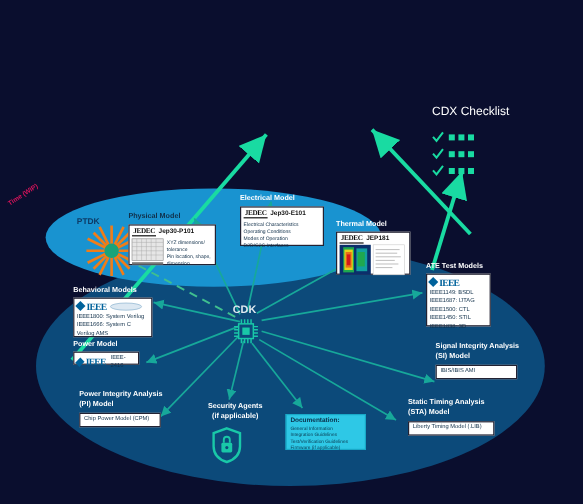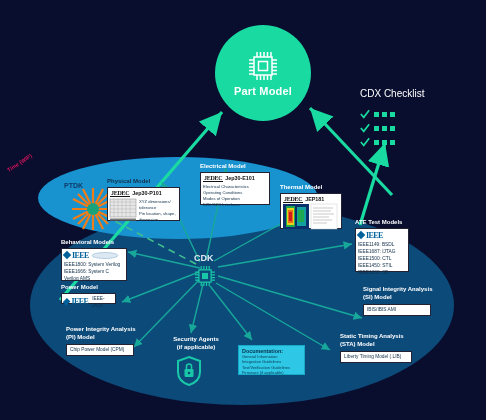--- a/index.html
+++ b/index.html
@@ -96,33 +96,20 @@
     <path d="M216,283 L330,350" stroke="#17a89a" stroke-width="1.4" fill="none" marker-end="url(#ar)"></path>
     <path d="M218,276 L362,318" stroke="#17a89a" stroke-width="1.4" fill="none" marker-end="url(#ar)"></path>
     <path d="M218,267 L352,244" stroke="#17a89a" stroke-width="1.4" fill="none" marker-end="url(#ar)"></path>
     <path d="M214,261 L293,217" stroke="#17a89a" stroke-width="1.4" fill="none" marker-end="url(#ar)"></path>
     <path d="M206,260 L226,168" stroke="#17a89a" stroke-width="1.4" fill="none" marker-end="url(#ar)"></path>
     <path d="M200,262 L162,182" stroke="#17a89a" stroke-width="1.4" fill="none" marker-end="url(#ar)"></path>
 
     <path d="M196,264 L92,209" stroke="#3fbf8f" stroke-width="1.6" fill="none" stroke-dasharray="7,5"></path>
   </svg>
 
-  <div class="abs" id="part-model">
-    <svg width="34" height="34" viewBox="0 0 34 34">
-      <g stroke="#fff" stroke-width="1.5" fill="none">
-        <rect x="8" y="8" width="18" height="18"></rect>
-        <rect x="12.5" y="12.5" width="9" height="9"></rect>
-        <path d="M11,8 L11,3 M14.5,8 L14.5,3 M18,8 L18,3 M21.5,8 L21.5,3 M25,8 L25,3"></path>
-        <path d="M11,26 L11,31 M14.5,26 L14.5,31 M18,26 L18,31 M21.5,26 L21.5,31 M25,26 L25,31"></path>
-        <path d="M8,11 L3,11 M8,14.5 L3,14.5 M8,18 L3,18 M8,21.5 L3,21.5 M8,25 L3,25"></path>
-        <path d="M26,11 L31,11 M26,14.5 L31,14.5 M26,18 L31,18 M26,21.5 L31,21.5 M26,25 L31,25"></path>
-      </g>
-    </svg>
-    <div class="pm-label">Part Model</div>
-  </div>
 
   <div class="abs" id="cdx-checklist">
     <div class="cdx-title">CDX Checklist</div>
     <div class="cdx-row">
       <svg class="cdx-check" viewBox="0 0 12 12">
         <path d="M1,6 L4.5,10 L11,1.5" stroke="#19dba2" stroke-width="2" fill="none"></path>
         </svg>
       <span class="cdx-dashes">
           <i class="cdx-dash"></i>
           <i class="cdx-dash"></i>

